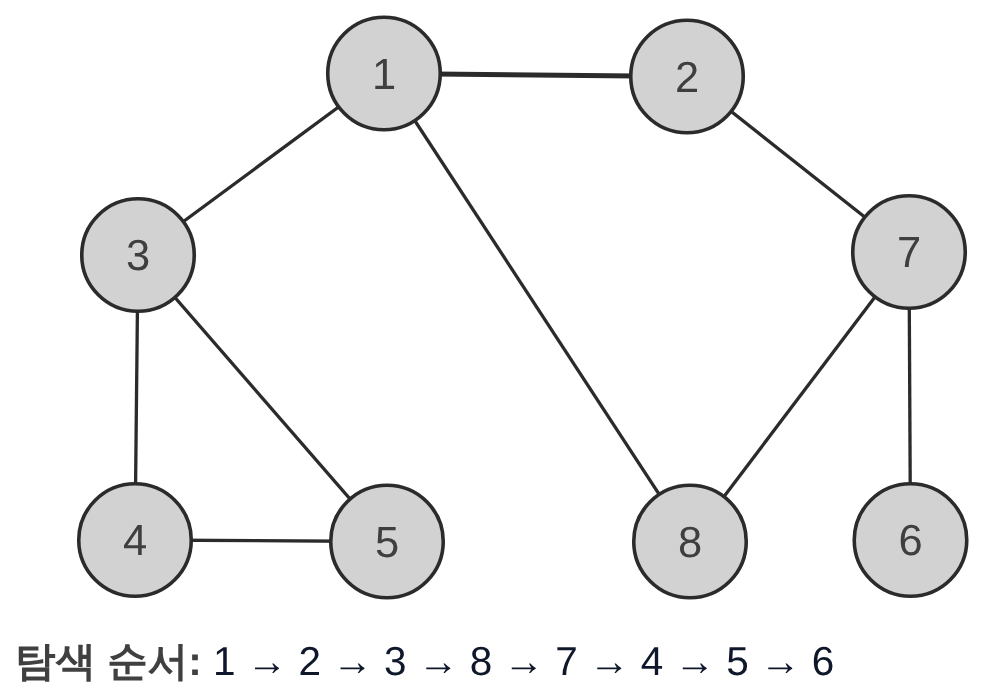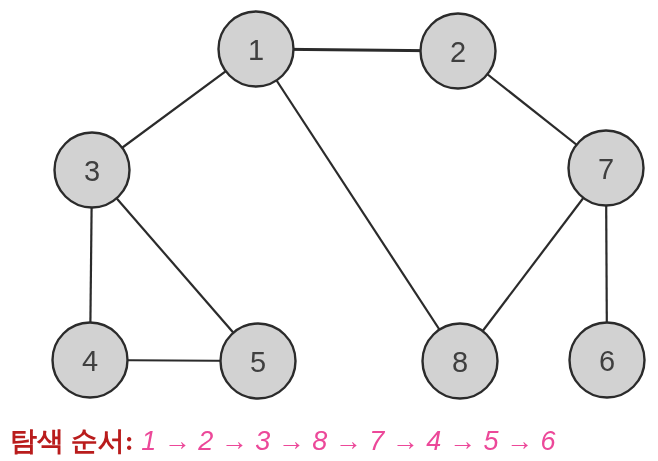--- a/index.html
+++ b/index.html
@@ -29,26 +29,24 @@
     position: absolute;
     left: 10px;
     top: 424px;
     font-size: 27px;
     line-height: 34px;
     color: #1c1c1c;
     white-space: nowrap;
   }
   .caption .bold {
     font-weight: bold;
-    color: #b91c1c;
-    font-family: Liberation Serif, serif;
+    color: #404040;
   }
   .caption .seq {
-    color: #ec4899;
-    font-style: italic;
+    color: #0f172a;
   }
 </style>
 </head>
 <body>
 
 <div class="screen">
 
   <svg class="graph-svg" width="658" height="415" viewBox="0 0 658 415">
       <line x1="256" y1="49" x2="458" y2="51" stroke="#2b2b2b" stroke-width="3.2"></line>
       <line x1="256" y1="49" x2="92" y2="170" stroke="#2b2b2b" stroke-width="2.2"></line>

